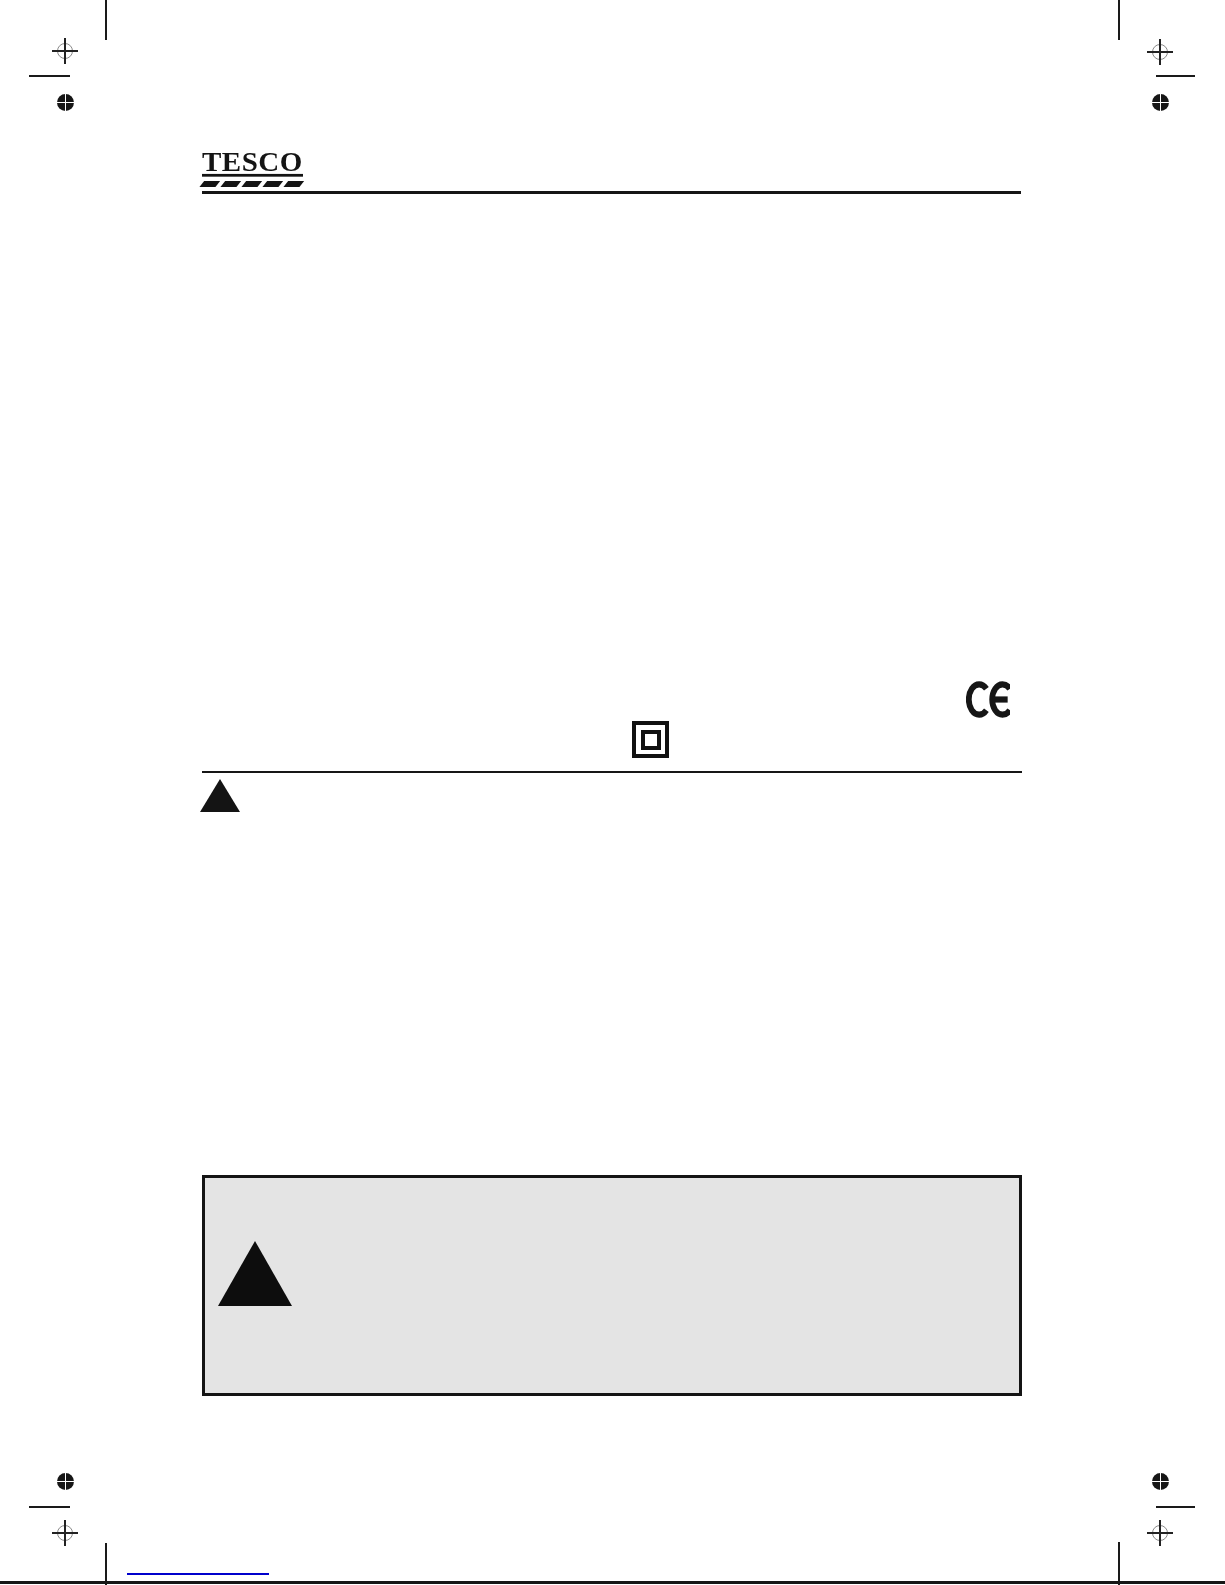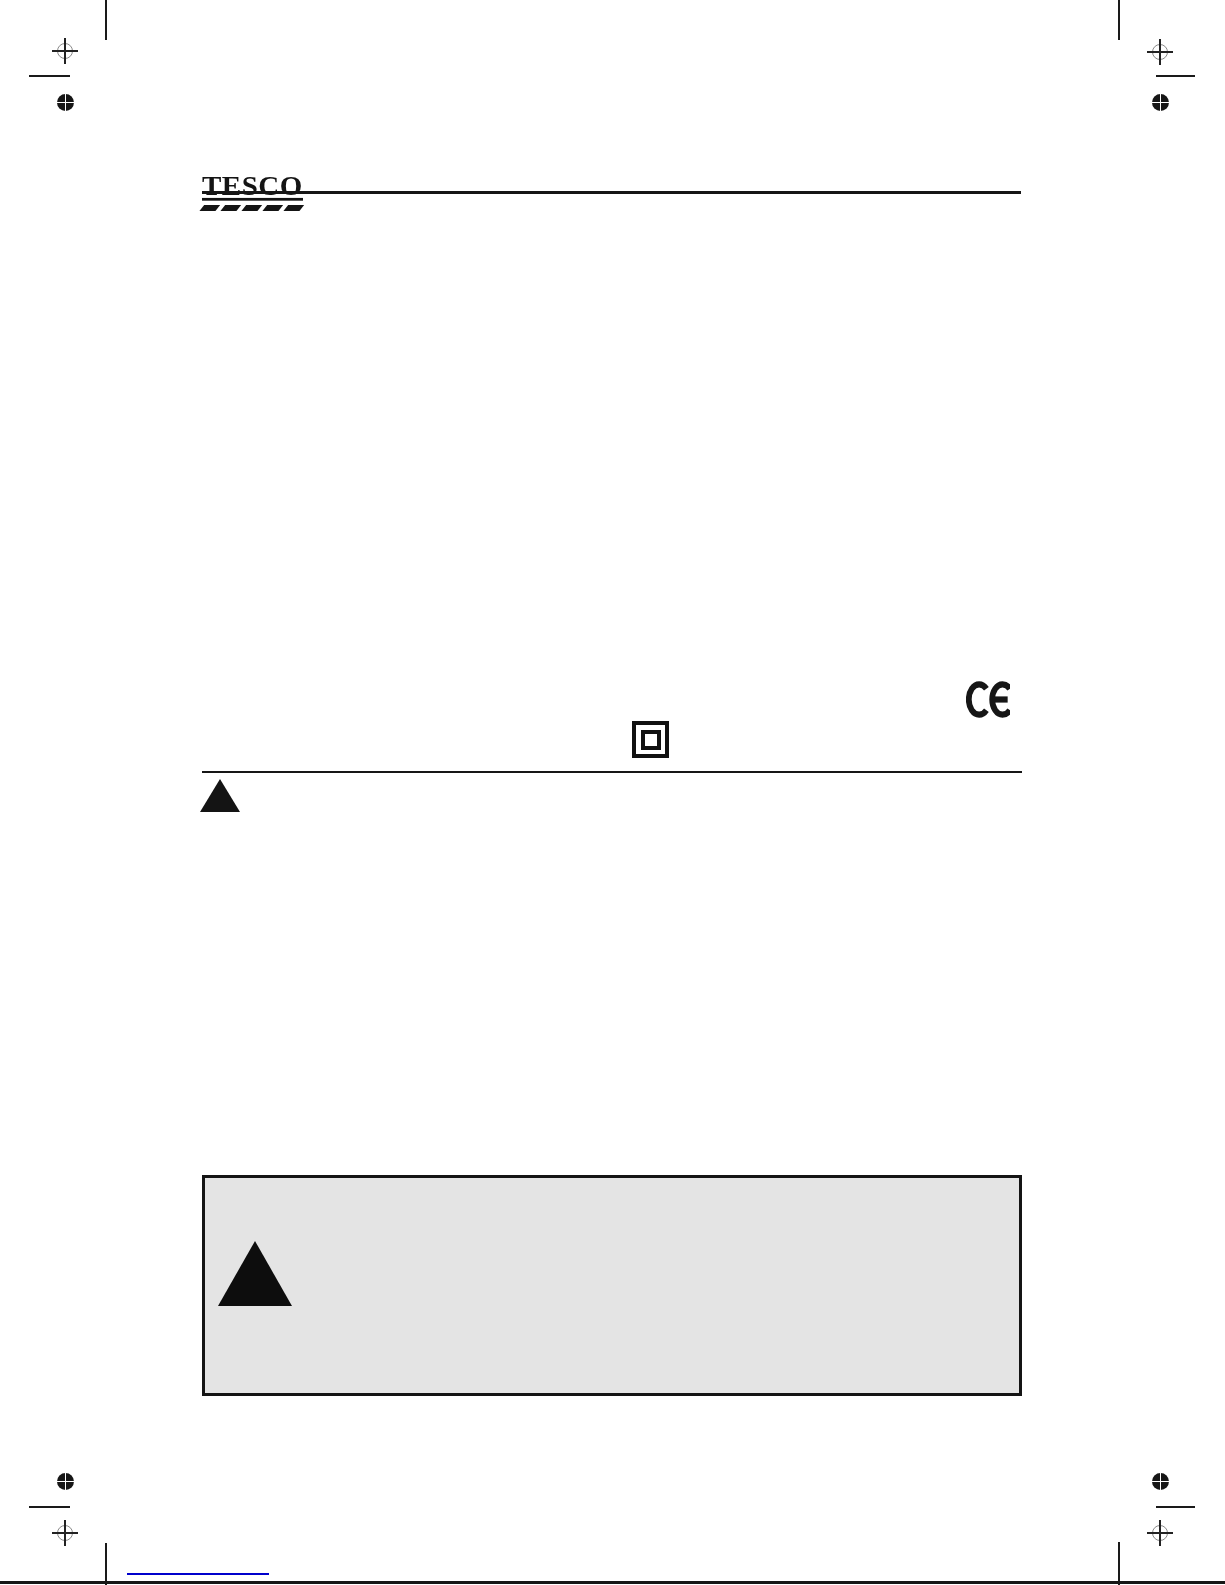--- a/index.html
+++ b/index.html
@@ -17,21 +17,21 @@
     border:1.3px solid #8a8a8a;border-radius:50%;}
   .reg-open .ch{position:absolute;left:0;top:12.4px;width:26px;height:1.2px;background:#222;}
   .reg-open .cv{position:absolute;left:12.4px;top:0;width:1.2px;height:26px;background:#222;}
   .reg-filled{width:17px;height:17px;}
   .reg-filled .dot{position:absolute;left:0;top:0;width:17px;height:17px;
     background:#161616;border-radius:50%;}
   .reg-filled .wh{position:absolute;left:0;top:7.6px;width:17px;height:1.8px;background:#fff;}
   .reg-filled .wv{position:absolute;left:7.6px;top:0;width:1.8px;height:17px;background:#fff;}
 
   
-  .tesco{left:202px;top:150px;width:110px;margin-top:24px;}
+  .tesco{left:202px;top:150px;width:110px;}
   .tesco-word{
     display:inline-block;font-family:"Liberation Serif", serif;font-weight:bold;
     font-size:29px;line-height:26px;letter-spacing:0.5px;color:#141414;
     border-bottom:3px solid #141414;padding-bottom:0px;
     transform:scaleY(0.92);transform-origin:left top;
   }
   .tesco-dashes{display:flex;gap:5px;margin-top:2px;width:107px;}
   .tesco-dashes .dash{width:16px;height:5.5px;background:#141414;transform:skewX(-38deg);}
 
   

